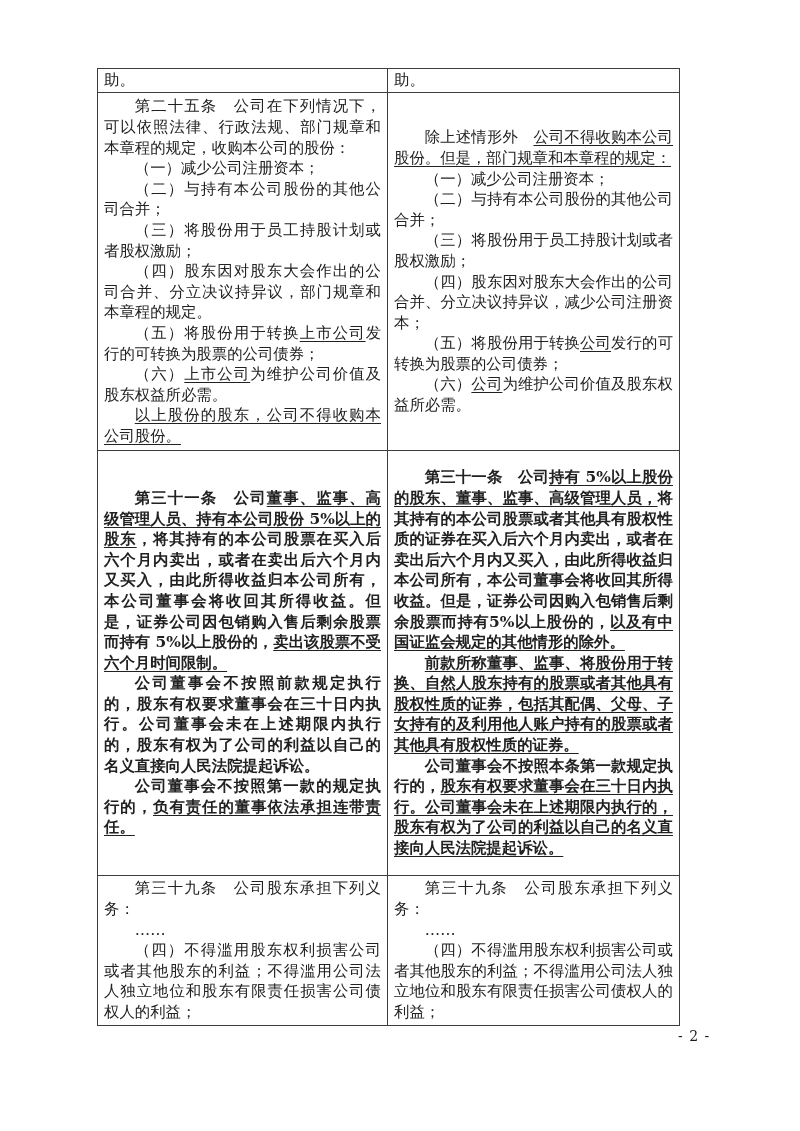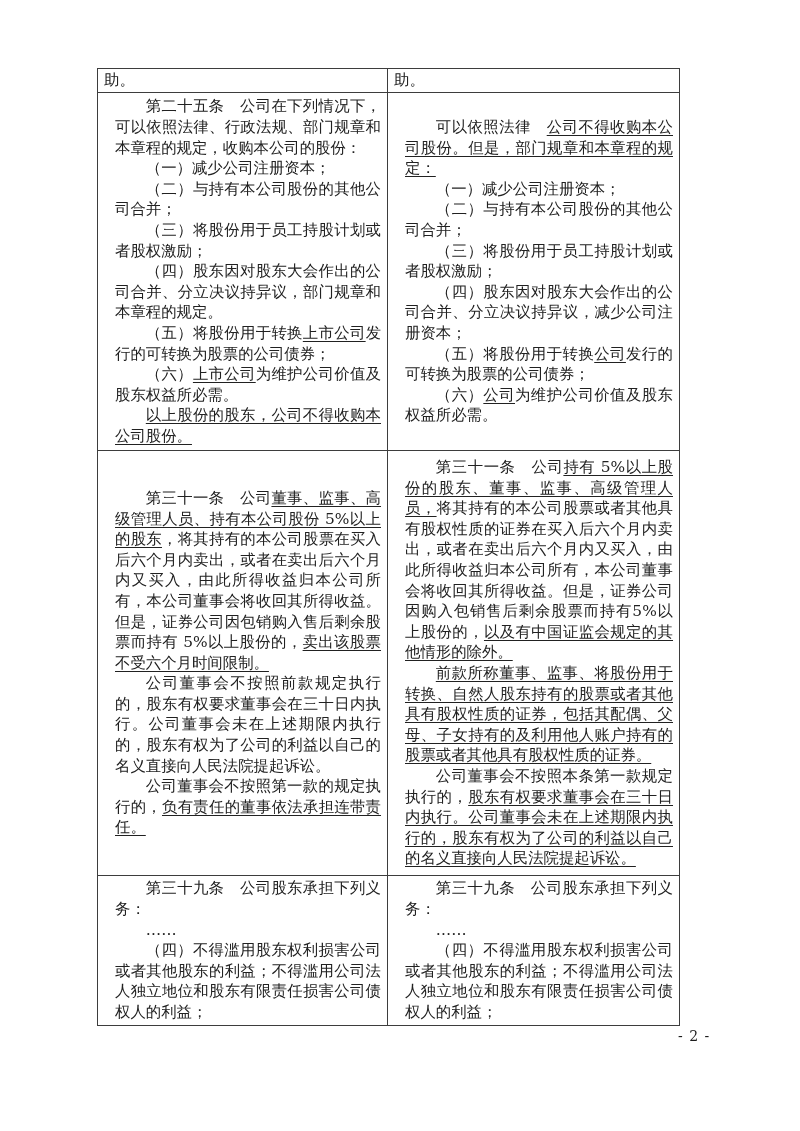--- a/index.html
+++ b/index.html
@@ -26,29 +26,28 @@
   .doc-table td {
     border: 1px solid #3d3d3d;
     vertical-align: middle;
     padding: 1px 6px;
     font-size: 15.4px;
     line-height: 20.6px;
     overflow: hidden;
   }
   .doc-table tr:nth-child(1) td { height: 21px; vertical-align: top; }
   .doc-table tr:nth-child(2) td { height: 355px; }
-  .doc-table tr:nth-child(3) td { height: 422px; }
+  .doc-table tr:nth-child(3) td { height: 422px; font-weight: bold; }
   .doc-table tr:nth-child(4) td { height: 147px; }
   .para {
     margin: 0;
     text-align: justify;
   }
   .para.indent {
     text-indent: 2em;
-    margin-left: 11px;
   }
   .u {
     text-decoration: underline;
     text-underline-offset: 3px;
     text-decoration-thickness: 1px;
   }
   .page-number {
     position: absolute;
     left: 678px;
     top: 1028px;
@@ -81,21 +80,21 @@
             <p class="para indent"><span class="">第二十五条　公司在下列情况下，可以依照法律、行政法规、部门规章和本章程的规定，收购本公司的股份：</span></p>
             <p class="para indent"><span class="">（一）减少公司注册资本；</span></p>
             <p class="para indent"><span class="">（二）与持有本公司股份的其他公司合并；</span></p>
             <p class="para indent"><span class="">（三）将股份用于员工持股计划或者股权激励；</span></p>
             <p class="para indent"><span class="">（四）股东因对股东大会作出的公司合并、分立决议持异议，部门规章和本章程的规定。</span></p>
             <p class="para indent"><span class="">（五）将股份用于转换</span><span class="u">上市公司</span><span class="">发行的可转换为股票的公司债券；</span></p>
             <p class="para indent"><span class="">（六）</span><span class="u">上市公司</span><span class="">为维护公司价值及股东权益所必需。</span></p>
             <p class="para indent"><span class="u">以上股份的股东，公司不得收购本公司股份。</span></p>
           </td>
         <td>
-            <p class="para indent"><span class="">可以依照法律　</span><span class="u">公司不得收购本公司股份。但是，部门规章和本章程的规定：</span></p>
+            <p class="para indent"><span class="">除上述情形外　</span><span class="u">公司不得收购本公司股份。但是，部门规章和本章程的规定：</span></p>
             <p class="para indent"><span class="">（一）减少公司注册资本；</span></p>
             <p class="para indent"><span class="">（二）与持有本公司股份的其他公司合并；</span></p>
             <p class="para indent"><span class="">（三）将股份用于员工持股计划或者股权激励；</span></p>
             <p class="para indent"><span class="">（四）股东因对股东大会作出的公司合并、分立决议持异议，减少公司注册资本；</span></p>
             <p class="para indent"><span class="">（五）将股份用于转换</span><span class="u">公司</span><span class="">发行的可转换为股票的公司债券；</span></p>
             <p class="para indent"><span class="">（六）</span><span class="u">公司</span><span class="">为维护公司价值及股东权益所必需。</span></p>
           </td>
       </tr>
       <tr>
         <td>

